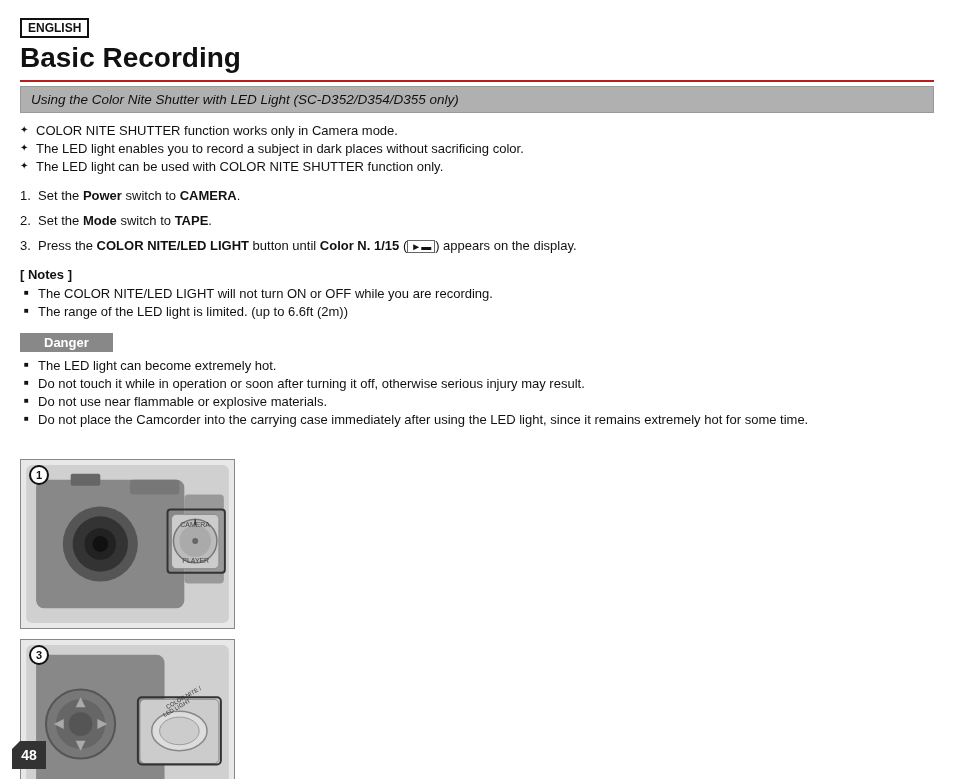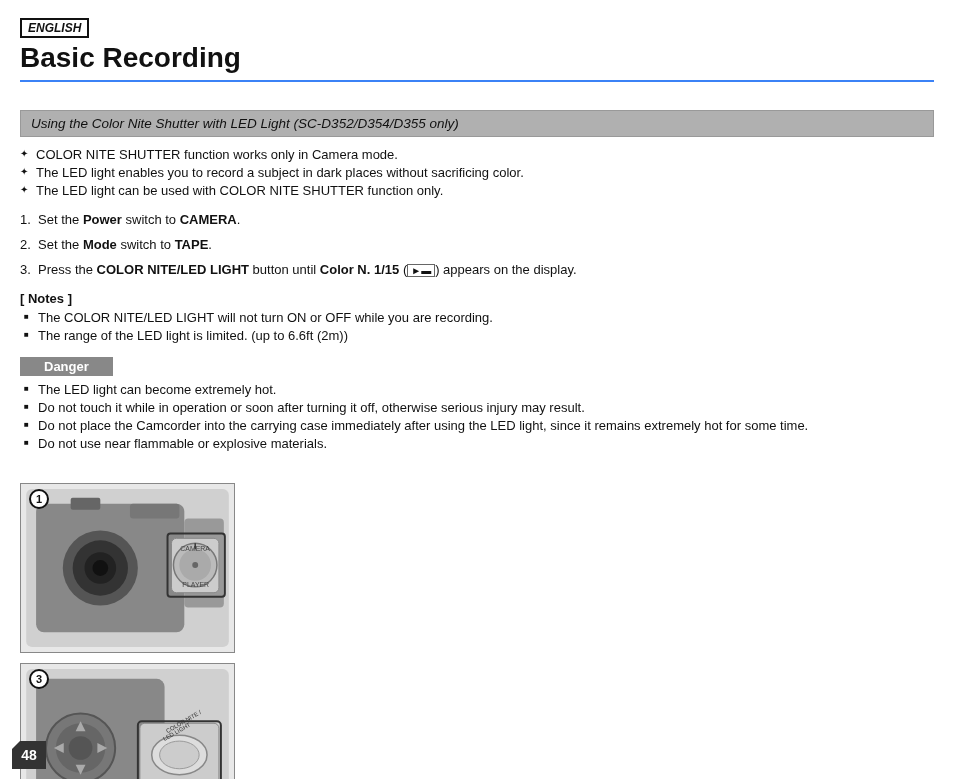--- a/index.html
+++ b/index.html
@@ -23,30 +23,29 @@
     }
 
     
     .english-label {
       display: inline-block;
       border: 2px solid #111;
       padding: 1px 6px;
       font-size: 12px;
       font-weight: bold;
       margin-bottom: 4px;
-      font-style: italic;
     }
 
     
     .page-title {
       font-size: 28px;
       font-weight: bold;
-      border-bottom: 2px solid #3b82f6;
+      border-bottom: 2px solid #b91c1c;
       padding-bottom: 6px;
-      margin-bottom: 28px;
+      margin-bottom: 4px;
     }
 
     
     .section-heading {
       background: #b0b0b0;
       padding: 5px 10px;
       font-style: italic;
       font-weight: normal;
       font-size: 13.5px;
       margin-bottom: 10px;
@@ -256,22 +255,22 @@
           <li>The COLOR NITE/LED LIGHT will not turn ON or OFF while you are recording.</li>
           <li>The range of the LED light is limited. (up to 6.6ft (2m))</li>
         </ul>
       </div>
 
       <div class="danger-box">
         <div class="danger-label">Danger</div>
         <ul class="square-list">
           <li>The LED light can become extremely hot.</li>
           <li>Do not touch it while in operation or soon after turning it off, otherwise serious injury may result.</li>
+          <li>Do not use near flammable or explosive materials.</li>
           <li>Do not place the Camcorder into the carrying case immediately after using the LED light, since it remains extremely hot for some time.</li>
-          <li>Do not use near flammable or explosive materials.</li>
         </ul>
       </div>
 
     </div>
 
     <div class="right-content">
 
       <div class="img-box">
         <div class="circle-num">1</div>
         <svg class="diagram-svg" viewBox="0 0 215 170">

